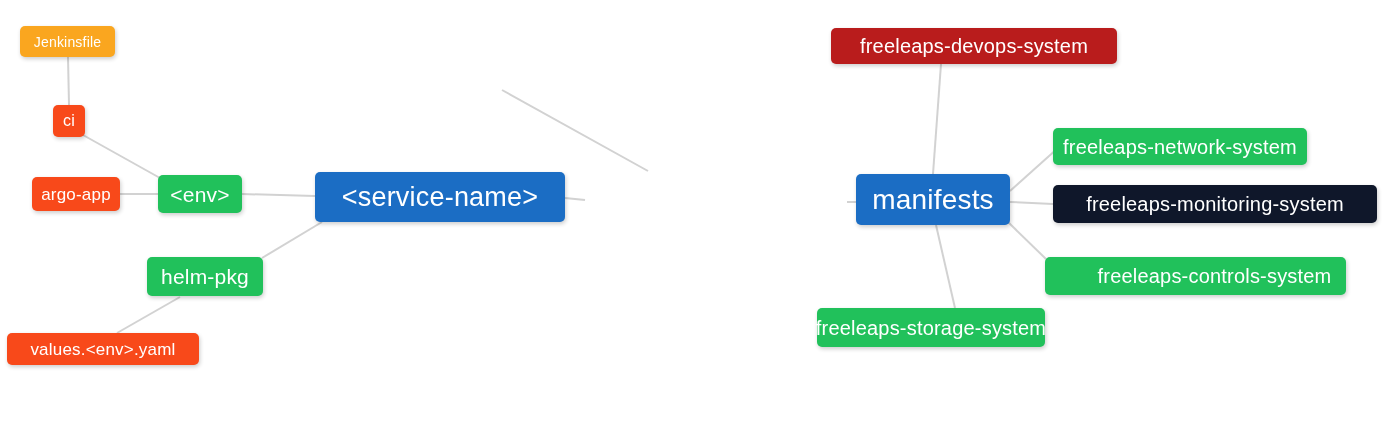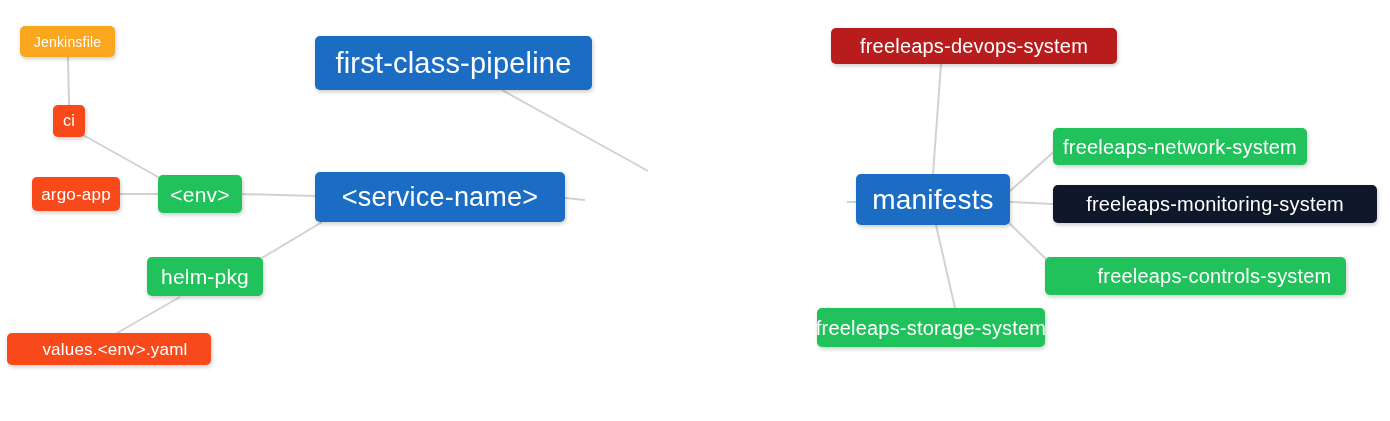--- a/index.html
+++ b/index.html
@@ -54,22 +54,21 @@
       <line x1="1010" y1="191" x2="1058" y2="148" stroke="#D2D2D2" stroke-width="2"></line>
       <line x1="1010" y1="202" x2="1053" y2="204" stroke="#D2D2D2" stroke-width="2"></line>
       <line x1="1008" y1="222" x2="1046" y2="259" stroke="#D2D2D2" stroke-width="2"></line>
       <line x1="936" y1="225" x2="955" y2="308" stroke="#D2D2D2" stroke-width="2"></line>
     </svg>
 <div class="node" style="left: 20px; top: 26px; width: 95px; height: 31px; font-size: 14px; background: rgb(250, 166, 31); color: rgb(255, 255, 255);">Jenkinsfile</div>
     <div class="node" style="left: 53px; top: 105px; width: 32px; height: 32px; font-size: 16px; background: rgb(248, 73, 26); color: rgb(255, 255, 255);">ci</div>
     <div class="node" style="left: 32px; top: 177px; width: 88px; height: 34px; font-size: 17px; background: rgb(248, 73, 26); color: rgb(255, 255, 255);">argo-app</div>
     <div class="node" style="left: 158px; top: 175px; width: 84px; height: 38px; font-size: 21px; background: rgb(33, 193, 91); color: rgb(255, 255, 255);">&lt;env&gt;</div>
     <div class="node" style="left: 147px; top: 257px; width: 116px; height: 39px; font-size: 21px; background: rgb(33, 193, 91); color: rgb(255, 255, 255);">helm-pkg</div>
-    <div class="node" style="left: 7px; top: 333px; width: 192px; height: 32px; font-size: 17px; background: rgb(248, 73, 26); color: rgb(255, 255, 255); padding-left: 12px;">values.&lt;env&gt;.yaml</div>
-    <div class="node" style="left: 315px; top: 36px; width: 277px; height: 54px; font-size: 29px; background: rgb(27, 109, 196); color: rgb(255, 255, 255);">first-class-pipeline</div>
+    <div class="node" style="left: 7px; top: 333px; width: 192px; height: 32px; font-size: 17px; background: rgb(248, 73, 26); color: rgb(255, 255, 255);">values.&lt;env&gt;.yaml</div>
     <div class="node" style="left: 315px; top: 172px; width: 250px; height: 50px; font-size: 27px; background: rgb(27, 109, 196); color: rgb(255, 255, 255);">&lt;service-name&gt;</div>
     <div class="node" style="left: 856px; top: 174px; width: 154px; height: 51px; font-size: 28px; background: rgb(27, 109, 196); color: rgb(255, 255, 255);">manifests</div>
     <div class="node" style="left: 796px; top: 28px; width: 286px; height: 36px; font-size: 20px; background: #b91c1c; color: rgb(255, 255, 255); margin-left: 35px;">freeleaps-devops-system</div>
     <div class="node" style="left: 1053px; top: 112px; width: 254px; height: 37px; font-size: 20px; background: rgb(33, 193, 91); color: rgb(255, 255, 255); margin-top: 16px;">freeleaps-network-system</div>
     <div class="node" style="left: 1053px; top: 185px; width: 324px; height: 38px; font-size: 20px; background: #0f172a; color: rgb(255, 255, 255);">freeleaps-monitoring-system</div>
     <div class="node" style="left: 1045px; top: 257px; width: 263px; height: 38px; font-size: 20px; background: rgb(33, 193, 91); color: rgb(255, 255, 255); padding-left: 38px;">freeleaps-controls-system</div>
     <div class="node" style="left: 817px; top: 308px; width: 228px; height: 39px; font-size: 20px; background: rgb(33, 193, 91); color: rgb(255, 255, 255);">freeleaps-storage-system</div>
   </div>
 
 </body></html>

